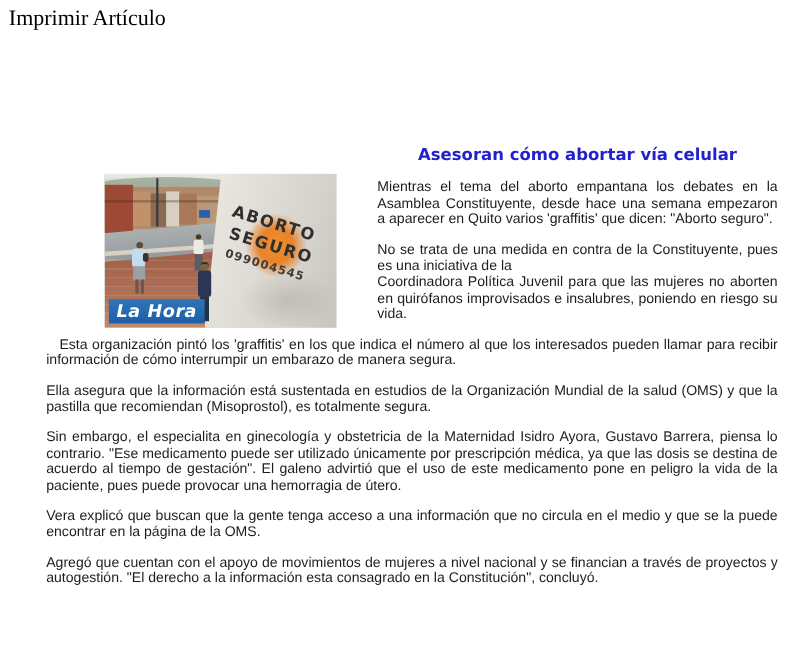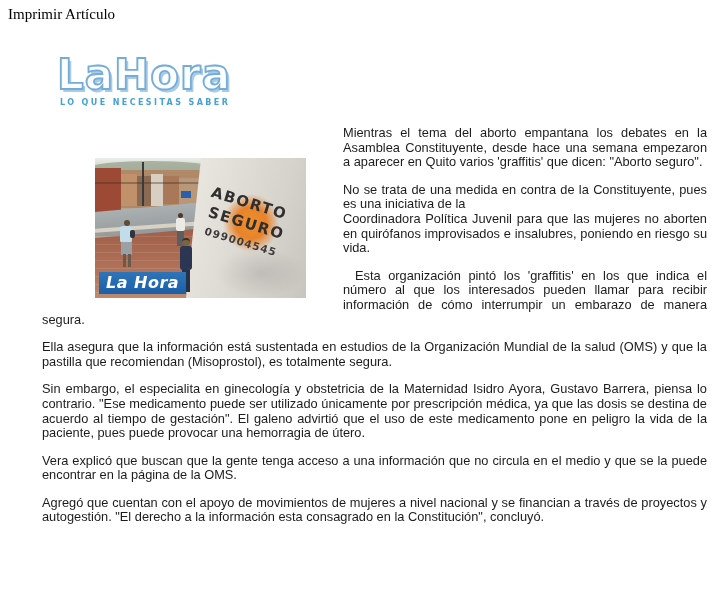--- a/index.html
+++ b/index.html
@@ -6,21 +6,21 @@
   html,body { background:#ffffff; }
   .page {
     position:relative; width:720px; height:607px; background:#ffffff;
     font-family:"Liberation Sans", sans-serif; color:#1c1c1c; overflow:hidden;
   }
 
   
   .top-bar {
     position:absolute; left:8px; right:6px; top:6px;
     display:flex; justify-content:space-between;
-    font-family:"Liberation Serif", serif; font-size:15px; color:#000;
+    font-family:"Liberation Serif", serif; font-size:20px; color:#000;
   }
 
   
   .logo { position:absolute; left:57px; top:55px; }
   .logo-text {
     font-family:"DejaVu Sans", sans-serif; font-weight:800; font-size:42px;
     line-height:40px; letter-spacing:1px; color:#fdfeff;
     -webkit-text-stroke:1.8px #76add8;
     text-shadow:2.5px 2.5px 0 #aacbe6, -1px -1px 0 #cfe4f2;
   }
@@ -138,24 +138,20 @@
 </style>
 </head>
 <body>
 
 <div class="page">
 
   <div class="top-bar">
     <span>Imprimir Artículo</span>
   </div>
 
-  <div class="logo">
-    <div class="logo-text">LaHora</div>
-    <div class="logo-tagline">LO QUE NECESITAS SABER</div>
-  </div>
 
   <div class="article">
 
     <div class="photo-block">
       <div class="photo">
         <div class="street">
           <div class="sky"></div>
           <div class="hills"></div>
           <div class="bld-row"></div>
           <div class="b1"></div>
@@ -202,20 +198,21 @@
               <div class="pc-body"></div>
               <div class="pc-legs"></div>
           </div>
         </div>
 
         <div class="watermark">La Hora</div>
       </div>
 
     </div>
 
+    <h1>Asesoran cómo abortar vía celular</h1>
 
     <p>Mientras el tema del aborto empantana los debates en la Asamblea Constituyente, desde hace una semana empezaron a aparecer en Quito varios 'graffitis' que dicen: "Aborto seguro".</p>
     <p class="keep-breaks">No se trata de una medida en contra de la Constituyente, pues es una iniciativa de la
 Coordinadora Política Juvenil para que las mujeres no aborten en quirófanos improvisados e insalubres, poniendo en riesgo su vida.</p>
     <p class="indent-first">Esta organización pintó los 'graffitis' en los que indica el número al que los interesados pueden llamar para recibir información de cómo interrumpir un embarazo de manera segura.</p>
     <p>Ella asegura que la información está sustentada en estudios de la Organización Mundial de la salud (OMS) y que la pastilla que recomiendan (Misoprostol), es totalmente segura.</p>
     <p class="gap-before">Sin embargo, el especialita en ginecología y obstetricia de la Maternidad Isidro Ayora, Gustavo Barrera, piensa lo contrario. "Ese medicamento puede ser utilizado únicamente por prescripción médica, ya que las dosis se destina de acuerdo al tiempo de gestación". El galeno advirtió que el uso de este medicamento pone en peligro la vida de la paciente, pues puede provocar una hemorragia de útero.</p>
     <p>Vera explicó que buscan que la gente tenga acceso a una información que no circula en el medio y que se la puede encontrar en la página de la OMS.</p>
     <p>Agregó que cuentan con el apoyo de movimientos de mujeres a nivel nacional y se financian a través de proyectos y autogestión. "El derecho a la información esta consagrado en la Constitución", concluyó.</p>
 

